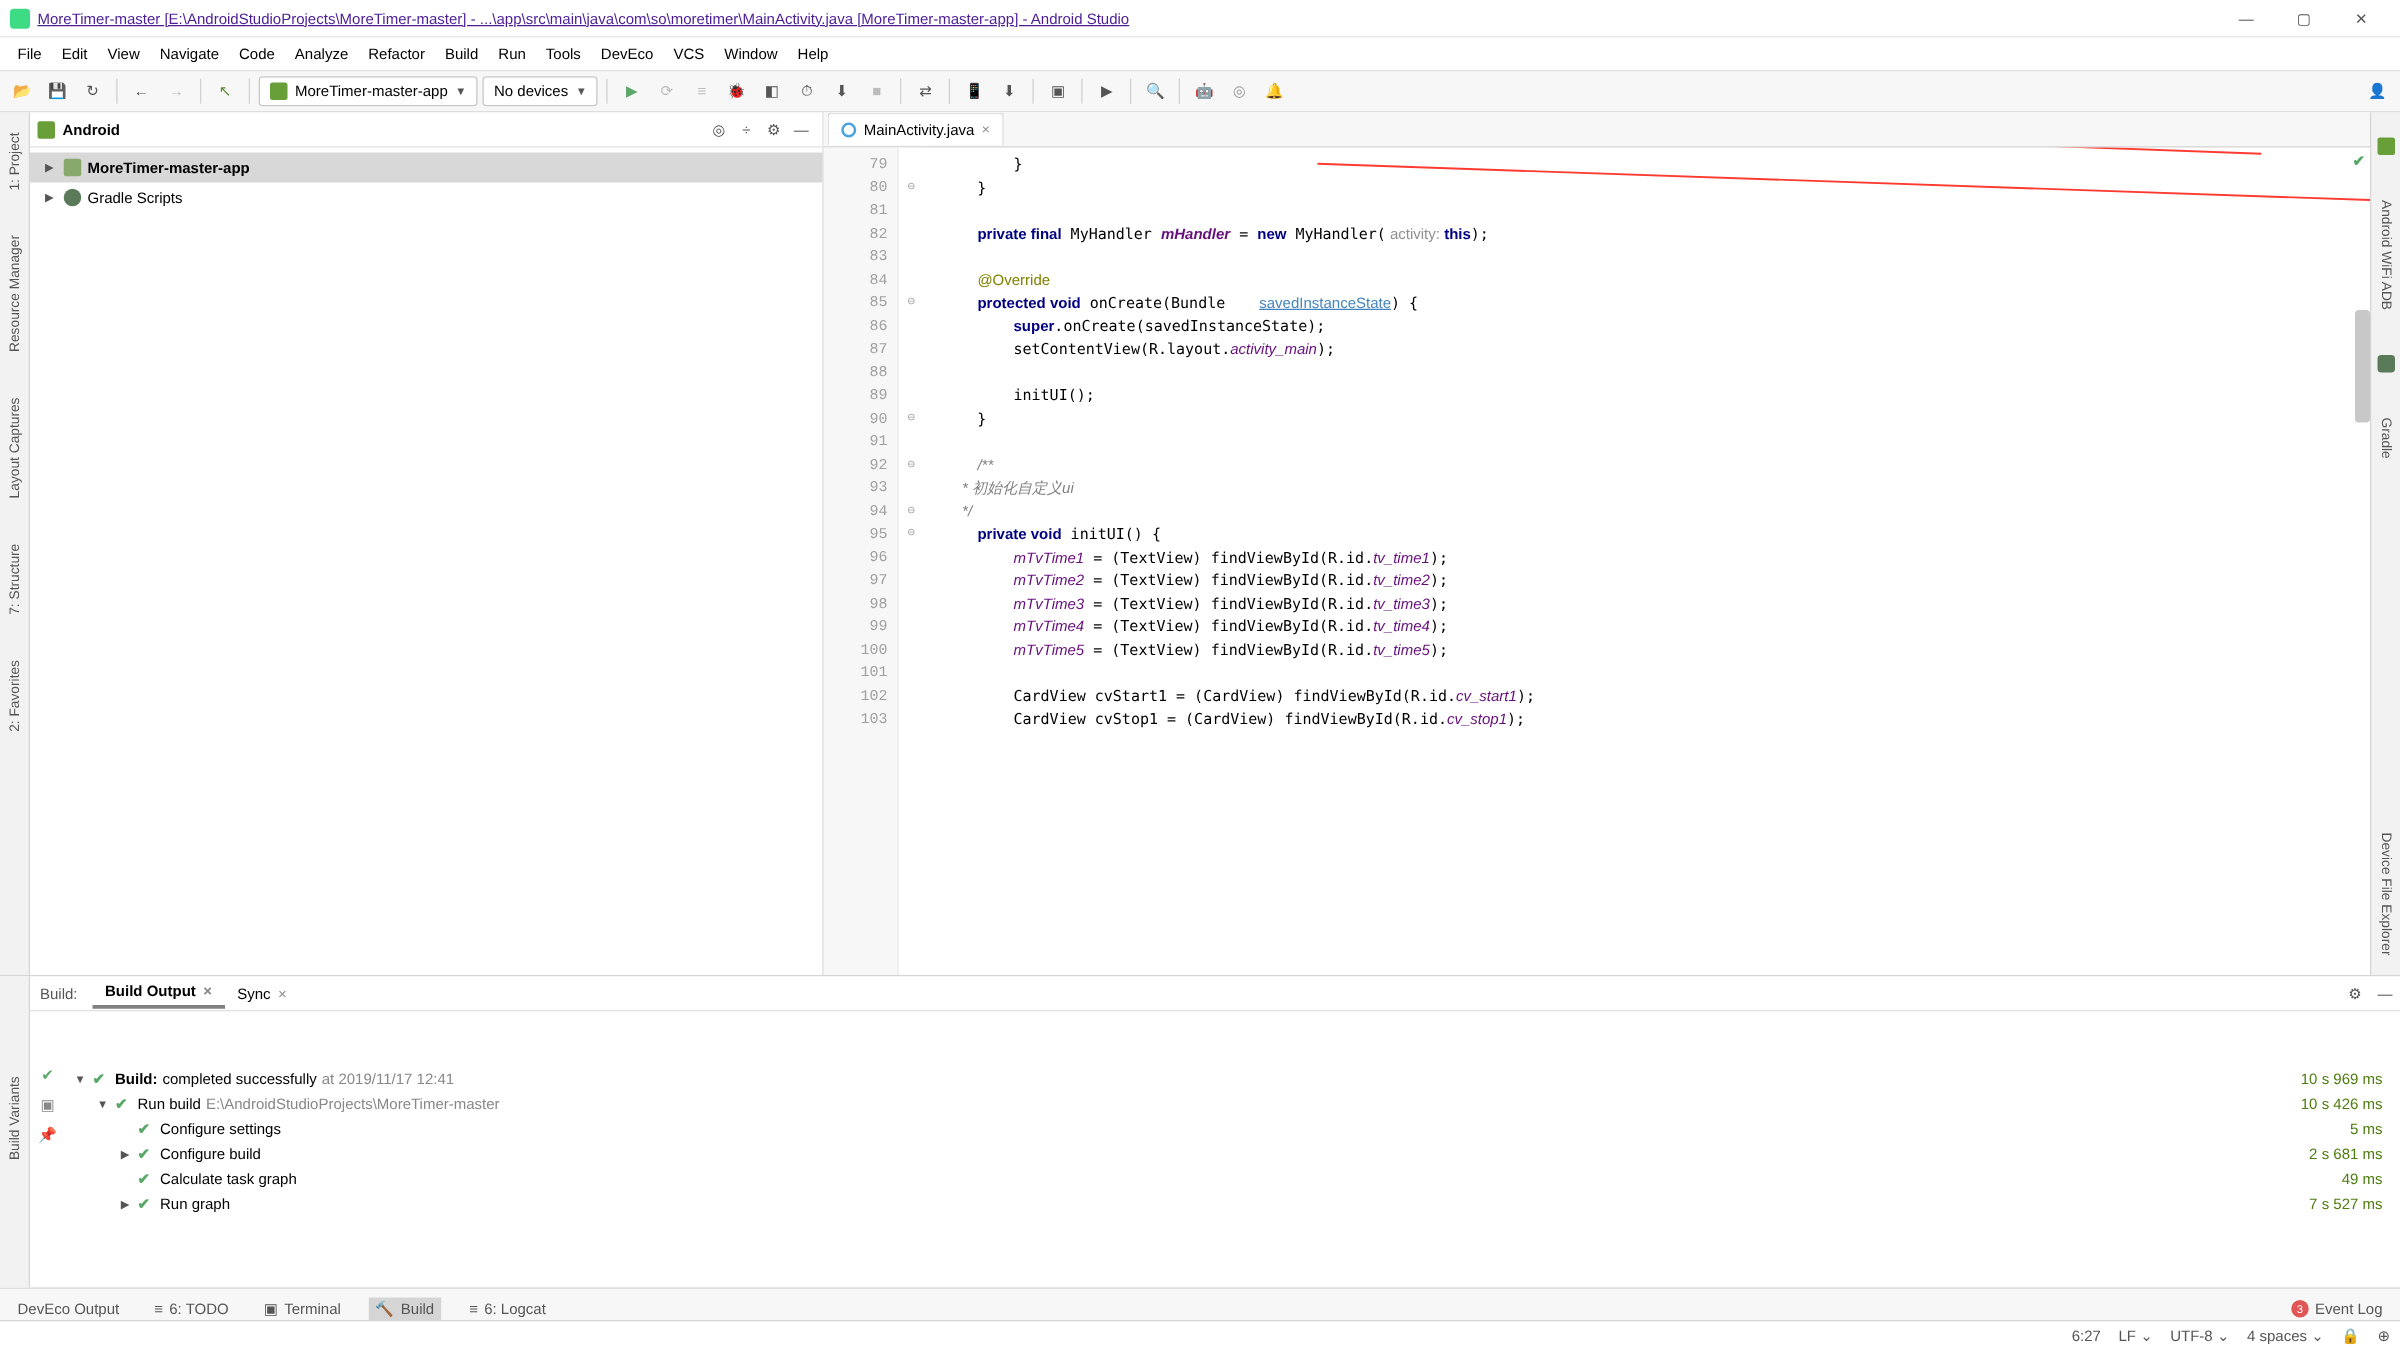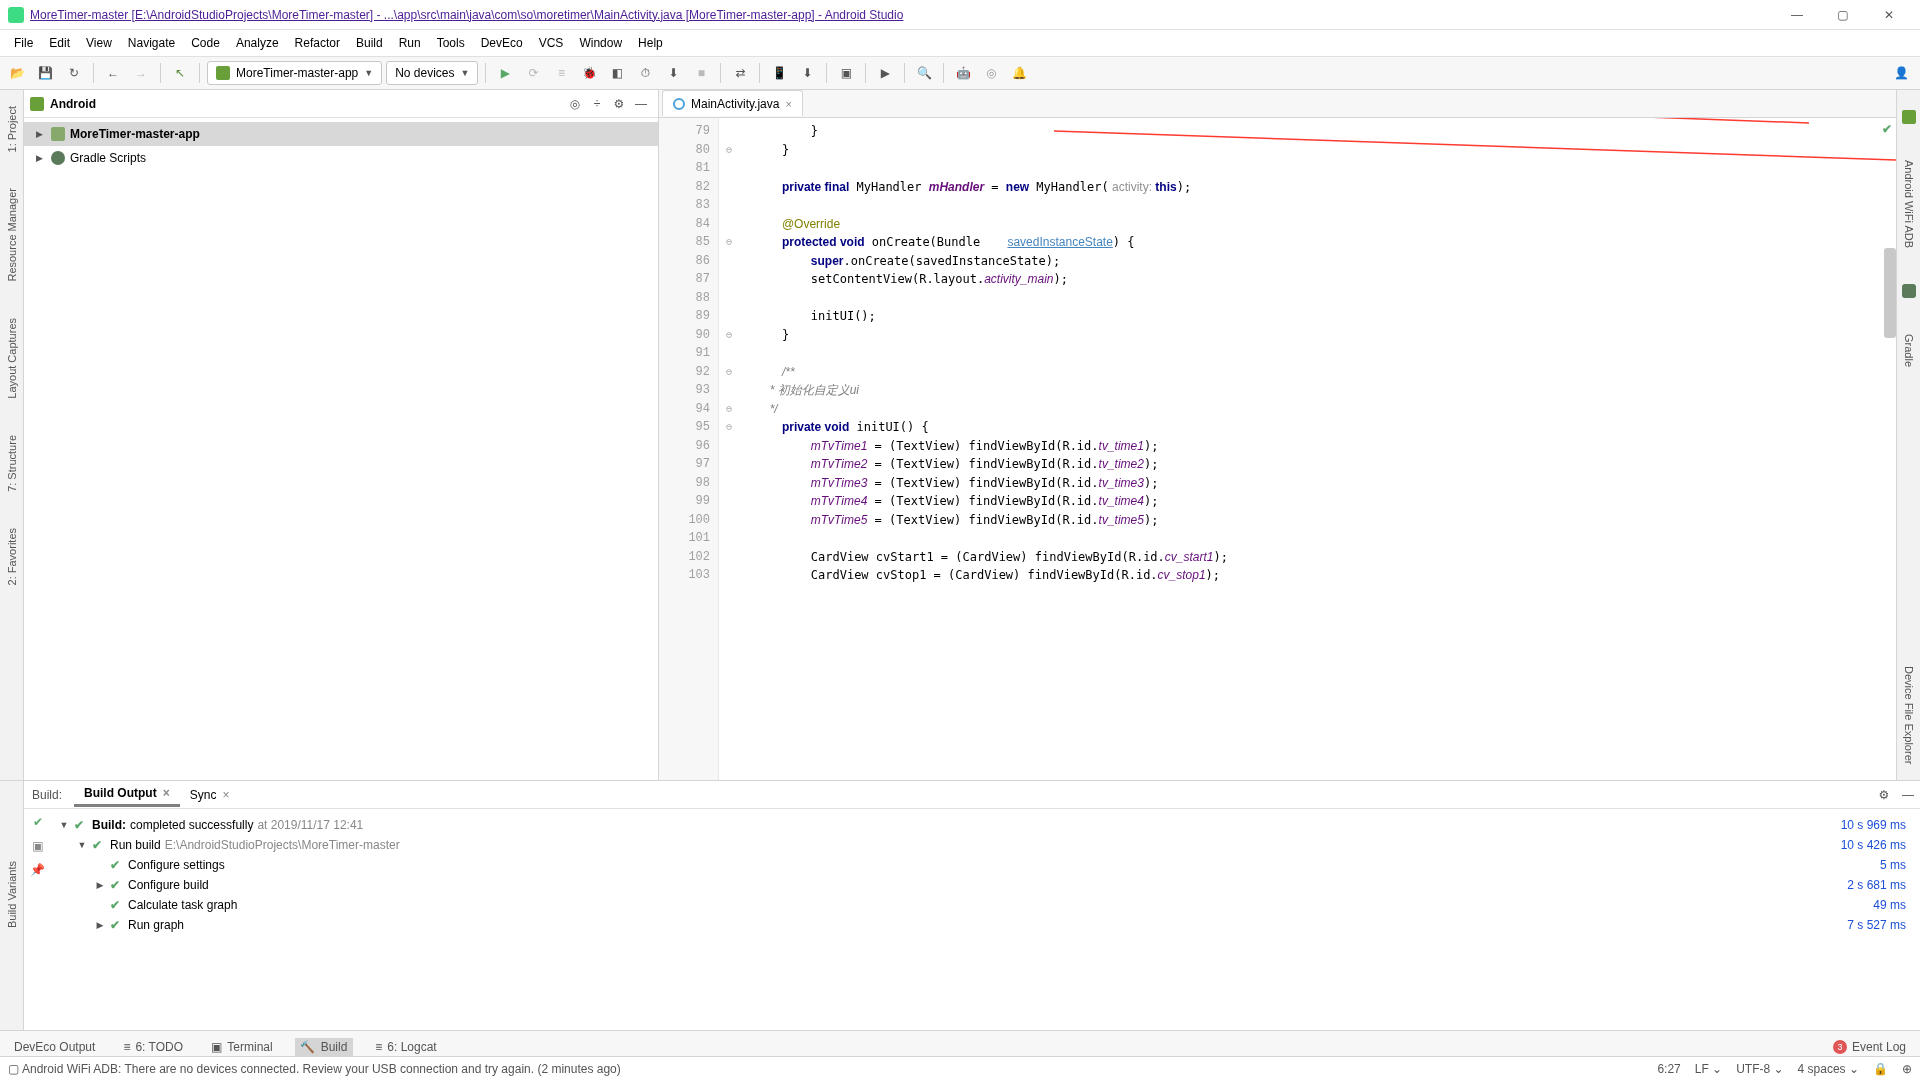--- a/index.html
+++ b/index.html
@@ -50,35 +50,35 @@
 .rightgutter { width:24px; background:#f2f2f2; border-left:1px solid #d5d5d5; display:flex; flex-direction:column; align-items:center; padding-top:20px; gap:30px; }
 .rightgutter .vtab { writing-mode:vertical-rl; color:#555; font-size:11px; padding:6px 2px; }
 .rightgutter .robot2 { width:14px; height:14px; background:#689f38; border-radius:2px; }
 .rightgutter .eleph { width:14px; height:14px; background:#5a7a5a; border-radius:3px; }
 .check-mark { position:absolute; top:4px; right:4px; color:#59a869; font-weight:bold; }
 .scroll-thumb { position:absolute; right:0; top:130px; width:12px; height:90px; background:#c8c8c8; border-radius:3px; }
 .arrow1 { position:absolute; pointer-events:none; }
 .build-panel { height:250px; display:flex; background:#fff; border-top:1px solid #d5d5d5; }
 .build-left { width:24px; background:#f2f2f2; border-right:1px solid #d5d5d5; display:flex; flex-direction:column; align-items:center; padding-top:80px; gap:25px; }
 .build-left .vtab { writing-mode:vertical-rl; transform:rotate(180deg); color:#555; font-size:11px; }
-.build-body { flex:1; display:flex; flex-direction:column; }
+.build-body { flex:1; display:flex; flex-direction:column;gap:38px; }
 .build-tabs { height:28px; display:flex; align-items:center; border-bottom:1px solid #e0e0e0; padding-left:8px; }
 .build-tabs .blabel { color:#555; margin-right:12px; }
 .build-tabs .btab { padding:4px 10px; }
 .build-tabs .btab.active { font-weight:bold; border-bottom:3px solid #808080; }
 .build-tabs .btab .close { margin-left:6px; color:#888; }
 .build-tabs .spacer { flex:1; }
 .build-tabs .pbtn { width:24px; color:#555; text-align:center; }
 .build-content { flex:1; display:flex; }
 .build-side { width:28px; display:flex; flex-direction:column; align-items:center; padding-top:6px; gap:10px; color:#59a869; }
 .build-tree { flex:1; padding:6px; }
 .build-row { display:flex; align-items:center; height:20px; gap:4px; }
 .build-row .arrow { width:12px; font-size:9px; color:#555; text-align:center; }
 .build-row .chk { color:#59a869; font-weight:bold; width:14px; }
-.build-row .time { margin-left:auto; margin-right:8px; color:#1d4ed8; }
+.build-row .time { margin-left:auto; margin-right:8px; color:#4d7c0f; }
 .build-row .b1 { font-weight:bold; }
 .build-row .dim { color:#888; }
 .bottombar { height:26px; display:flex; align-items:flex-end; padding:0 8px; border-top:1px solid #d5d5d5; background:#f7f7f7; gap:16px; }
 .bottombar .bbitem { display:flex; align-items:center; gap:5px; color:#555; padding:2px 6px; }
 .bottombar .bbitem.active { background:#d5d5d5; }
 .bottombar .spacer { flex:1; }
 .bottombar .badge { width:14px; height:14px; background:#e05555; border-radius:50%; color:#fff; font-size:9px; display:flex; align-items:center; justify-content:center; }
 .statusbar { height:24px; display:flex; align-items:center; padding:0 8px; border-top:1px solid #d5d5d5; background:#fff; color:#555; font-size:11px; }
 .statusbar .spacer { flex:1; }
 .statusbar .sitem { margin-left:14px; }
@@ -331,21 +331,20 @@
   <div class="bbitem active">🔨 <span>Build</span></div>
   <div class="bbitem">≡ <span>6: Logcat</span></div>
   <div class="spacer"></div>
   <div class="bbitem">
     <div class="badge">3</div>
     <span>Event Log</span>
   </div>
 </div>
 
 <div class="statusbar">
-  <span>▢  Android WiFi ADB: There are no devices connected. Review your USB connection and try again. (2 minutes ago)</span>
   <div class="spacer"></div>
   <span class="sitem">6:27</span>
   <span class="sitem"><span>LF</span> ⌄</span>
   <span class="sitem"><span>UTF-8</span> ⌄</span>
   <span class="sitem"><span>4 spaces</span> ⌄</span>
   <span class="sitem">🔒</span>
   <span class="sitem">⊕</span>
 </div>
 
 </body></html>

